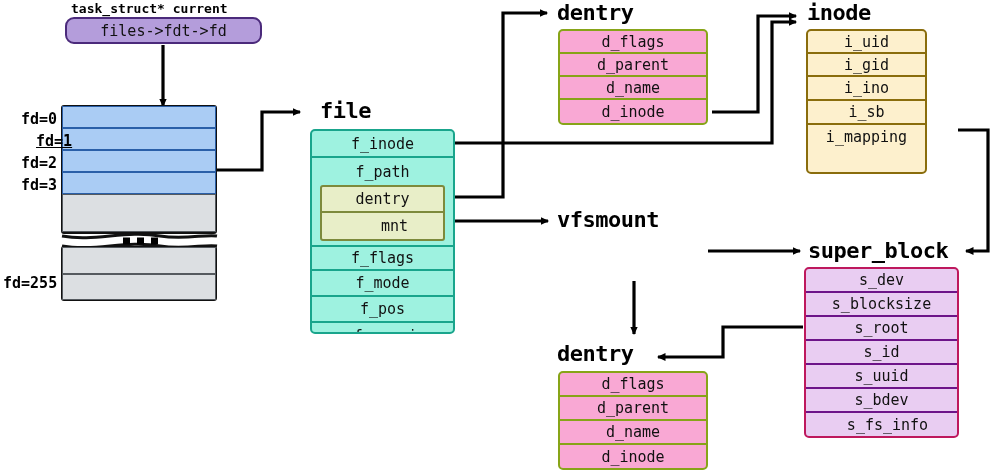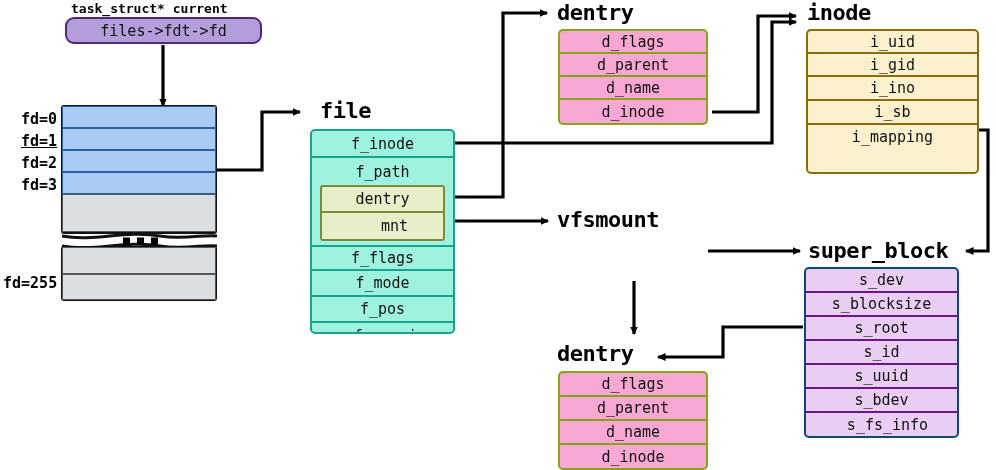--- a/index.html
+++ b/index.html
@@ -33,21 +33,21 @@
   .p-dentry .srow:last-child{border-bottom:none;}
 
   .p-inode{background:#fdf0cd;border:2px solid #8a6d0c;}
   .p-inode .srow{border-bottom:2px solid #8a6d0c;}
   .p-inode .srow:last-child{border-bottom:none;}
 
   .p-vfs{background:#fbd4e2;border:2px solid #8e1540;}
   .p-vfs .srow{border-bottom:2px solid #8e1540;}
   .p-vfs .srow:last-child{border-bottom:none;}
 
-  .p-sb{background:#e9cdf2;border:2px solid #0c4a6e;}
+  .p-sb{background:#e9cdf2;border:2px solid #be185d;}
   .p-sb .srow{border-bottom:2px solid #6d1489;}
   .p-sb .srow:last-child{border-bottom:none;}
 
   .p-purple{background:#b49ddb;border:2px solid #4b2a7b;border-radius:9px;}
 
   
   .fdcell{position:absolute;box-sizing:border-box;}
   .fd-blue{background:#aaccf4;border:1.5px solid #2a5fa8;}
   .fd-gray{background:#dcdfe2;border:1.5px solid #555a5f;}
   .fd-outline{position:absolute;box-sizing:border-box;border:2.5px solid #111;}
@@ -110,21 +110,21 @@
       <rect x="68" y="15.5" width="7" height="7" fill="#000"></rect>
       <rect x="82" y="15.5" width="7" height="7" fill="#000"></rect>
       <rect x="96" y="15.5" width="7" height="7" fill="#000"></rect>
     </svg>
 
     <div class="fd-outline" style="left:61px;top:246px;width:156px;height:55px;border-radius:3px;"></div>
     <div class="fdcell fd-gray" style="left:62px;top:247px;width:154px;height:27px;"></div>
     <div class="fdcell fd-gray" style="left:62px;top:274px;width:154px;height:26px;"></div>
 
     <div class="lbl fd-lbl" style="left:21px;top:110px;">fd=0</div>
-    <div class="lbl fd-lbl" style="left:21px;top:132px;text-decoration:underline;">fd=1</div>
+    <div class="lbl fd-lbl" style="left:36px;top:132px;text-decoration:underline;">fd=1</div>
     <div class="lbl fd-lbl" style="left:21px;top:154px;">fd=2</div>
     <div class="lbl fd-lbl" style="left:21px;top:176px;">fd=3</div>
     <div class="lbl fd-lbl" style="left:3px;top:274px;">fd=255</div>
   </div>
 
   <div class="lbl title-lbl" style="left:292px;top:98px;margin-left:28px;">file</div>
   <div class="sbox p-file" style="left:310px;top:129px;width:145px;height:205px;">
     <div class="srow" style="height:27px;">f_inode</div>
     <div class="srow" style="height:27px;border-bottom:none;">f_path</div>
     <div style="height:60px;padding:0 8px 4px 8px;box-sizing:border-box;">
@@ -141,21 +141,21 @@
 
   <div class="lbl title-lbl" style="left:557px;top:0px;">dentry</div>
   <div class="sbox p-dentry" style="left:558px;top:29px;width:150px;height:96px;">
     <div class="srow" style="height:23px;">d_flags</div>
     <div class="srow" style="height:23px;">d_parent</div>
     <div class="srow" style="height:23px;">d_name</div>
     <div class="srow" style="height:23px;">d_inode</div>
   </div>
 
   <div class="lbl title-lbl" style="left:807px;top:0px;">inode</div>
-  <div class="sbox p-inode" style="left:806px;top:29px;width:173px;height:145px;">
+  <div class="sbox p-inode" style="left:806px;top:29px;width:121px;height:145px;">
     <div class="srow" style="height:23px;">i_uid</div>
     <div class="srow" style="height:23px;">i_gid</div>
     <div class="srow" style="height:24px;">i_ino</div>
     <div class="srow" style="height:24px;">i_sb</div>
     <div class="srow" style="height:23px;">i_mapping</div>
   </div>
 
   <div class="lbl title-lbl" style="left:557px;top:207px;">vfsmount</div>
 
   <div class="lbl title-lbl" style="left:808px;top:238px;">super_block</div>

